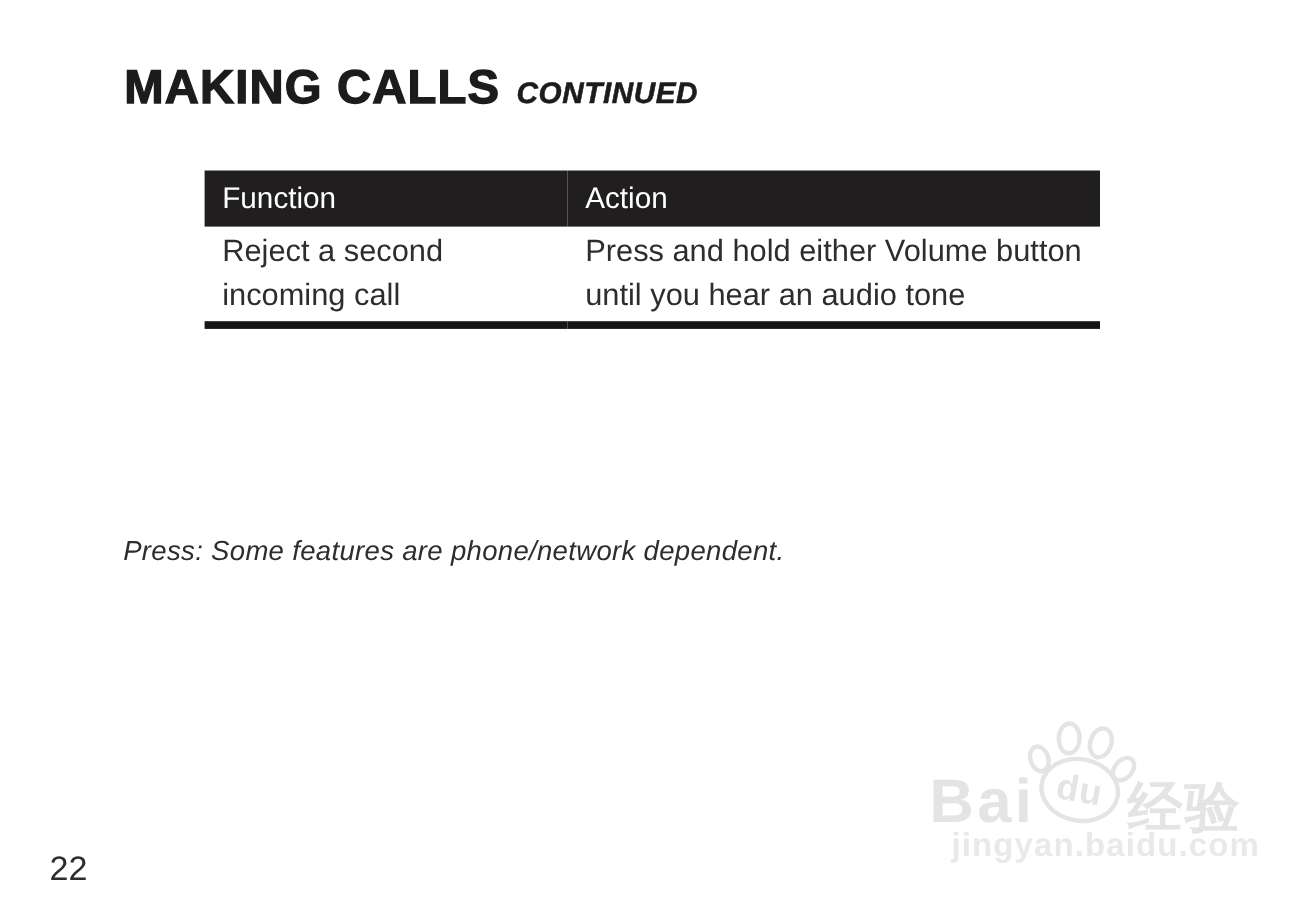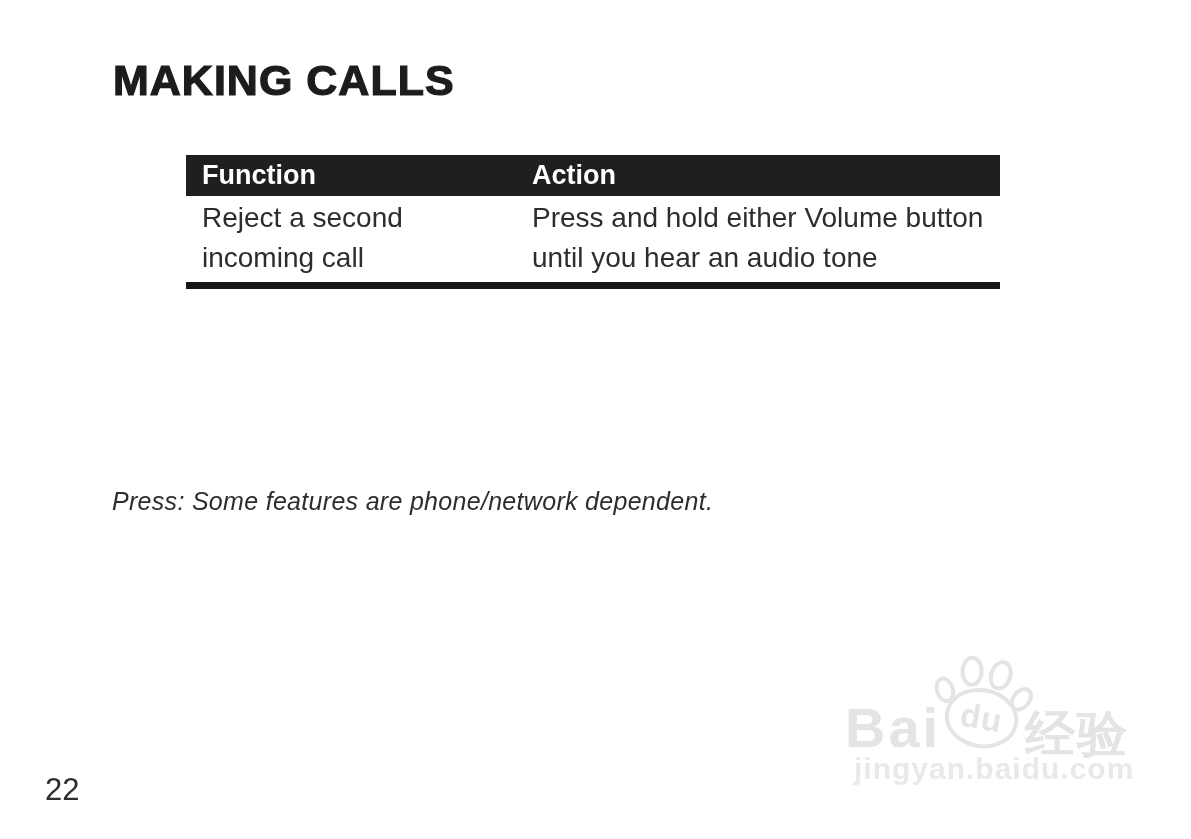--- a/index.html
+++ b/index.html
@@ -35,22 +35,22 @@
   
   table.calls-table{
     position:absolute;left:186px;top:155px;width:814px;
     border-collapse:collapse;table-layout:fixed;
     border-bottom:7px solid var(--rule-thick);
   }
   .calls-table col.c1{width:330px;}
   .calls-table col.c2{width:484px;}
   .calls-table th{
     background:var(--header-bg);color:var(--header-text);
-    font-size:27px;font-weight:bold;text-align:left;
-    height:41px;padding:0 6px 0 16px;vertical-align:middle;
+    font-size:27px;font-weight:normal;text-align:left;
+    height:51px;padding:0 6px 0 16px;vertical-align:middle;
   }
   .calls-table td{
     font-size:28px;line-height:40px;color:var(--body-text);
     padding:2px 10px 4px 16px;vertical-align:top;height:84px;
   }
   .calls-table tbody tr + tr td{border-top:1px solid var(--rule-thin);}
 
   
   .note{
     position:absolute;left:112px;top:487px;
@@ -87,30 +87,31 @@
   .wm-paw .t2{left:22px;top:1px;width:23px;height:31px;transform:rotate(-8deg);}
   .wm-paw .t3{left:51px;top:0;width:23px;height:31px;transform:rotate(8deg);}
   .wm-paw .t4{left:77px;top:22px;width:20px;height:27px;transform:rotate(30deg);}
   .wm-paw .pad{
     position:absolute;left:14px;top:31px;width:74px;height:60px;
     border:4px solid var(--watermark);background:#fff;border-radius:50%;
     display:flex;align-items:center;justify-content:center;
   }
   .wm-du{font-size:33px;font-weight:bold;color:var(--watermark);letter-spacing:1px;}
   .wm-url{
-    position:absolute;left:9px;top:99px;
+    position:absolute;left:20px;top:99px;
     font-size:30px;font-weight:bold;letter-spacing:1px;color:#e9e9e9;
     white-space:nowrap;
   }
 </style>
 </head>
 <body>
 
 <div class="title-row">
   <h1 class="page-title">MAKING CALLS</h1>
+  <span class="page-subtitle">CONTINUED</span>
 </div>
 
 <table class="calls-table">
   <colgroup>
       <col class="c1">
       <col class="c2">
     </colgroup>
   <thead>
     <tr>
       <th>Function</th>

